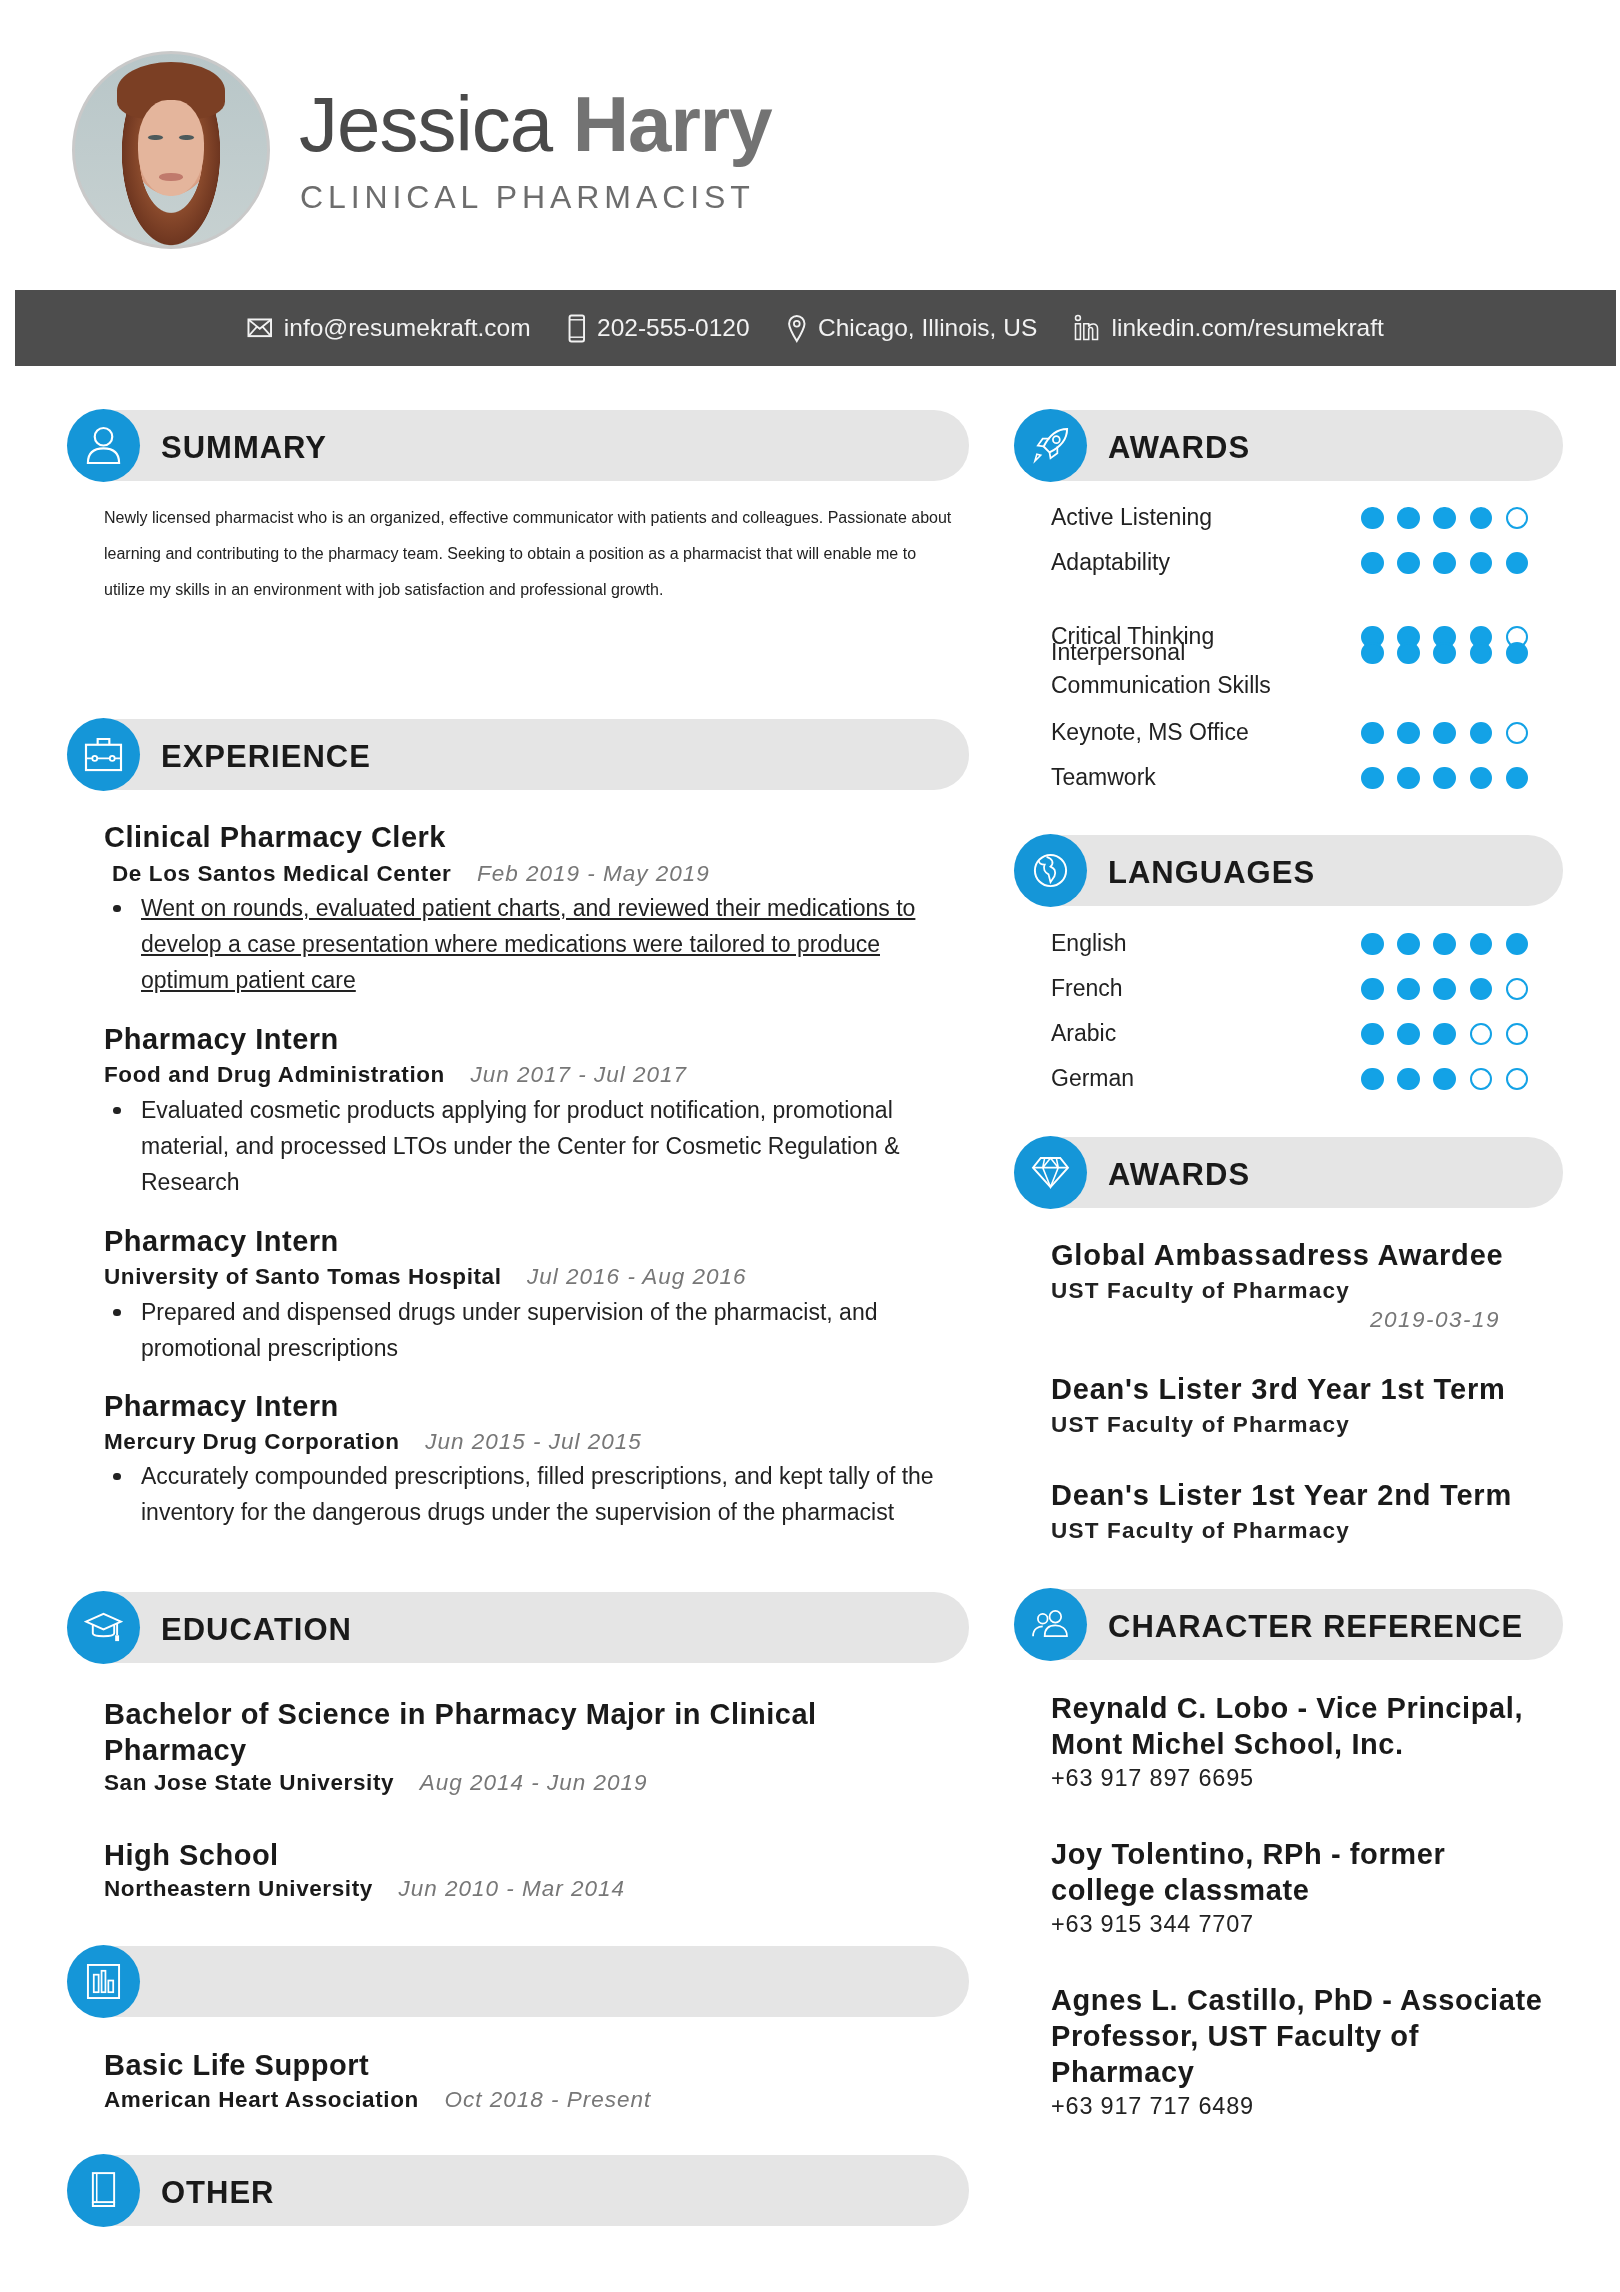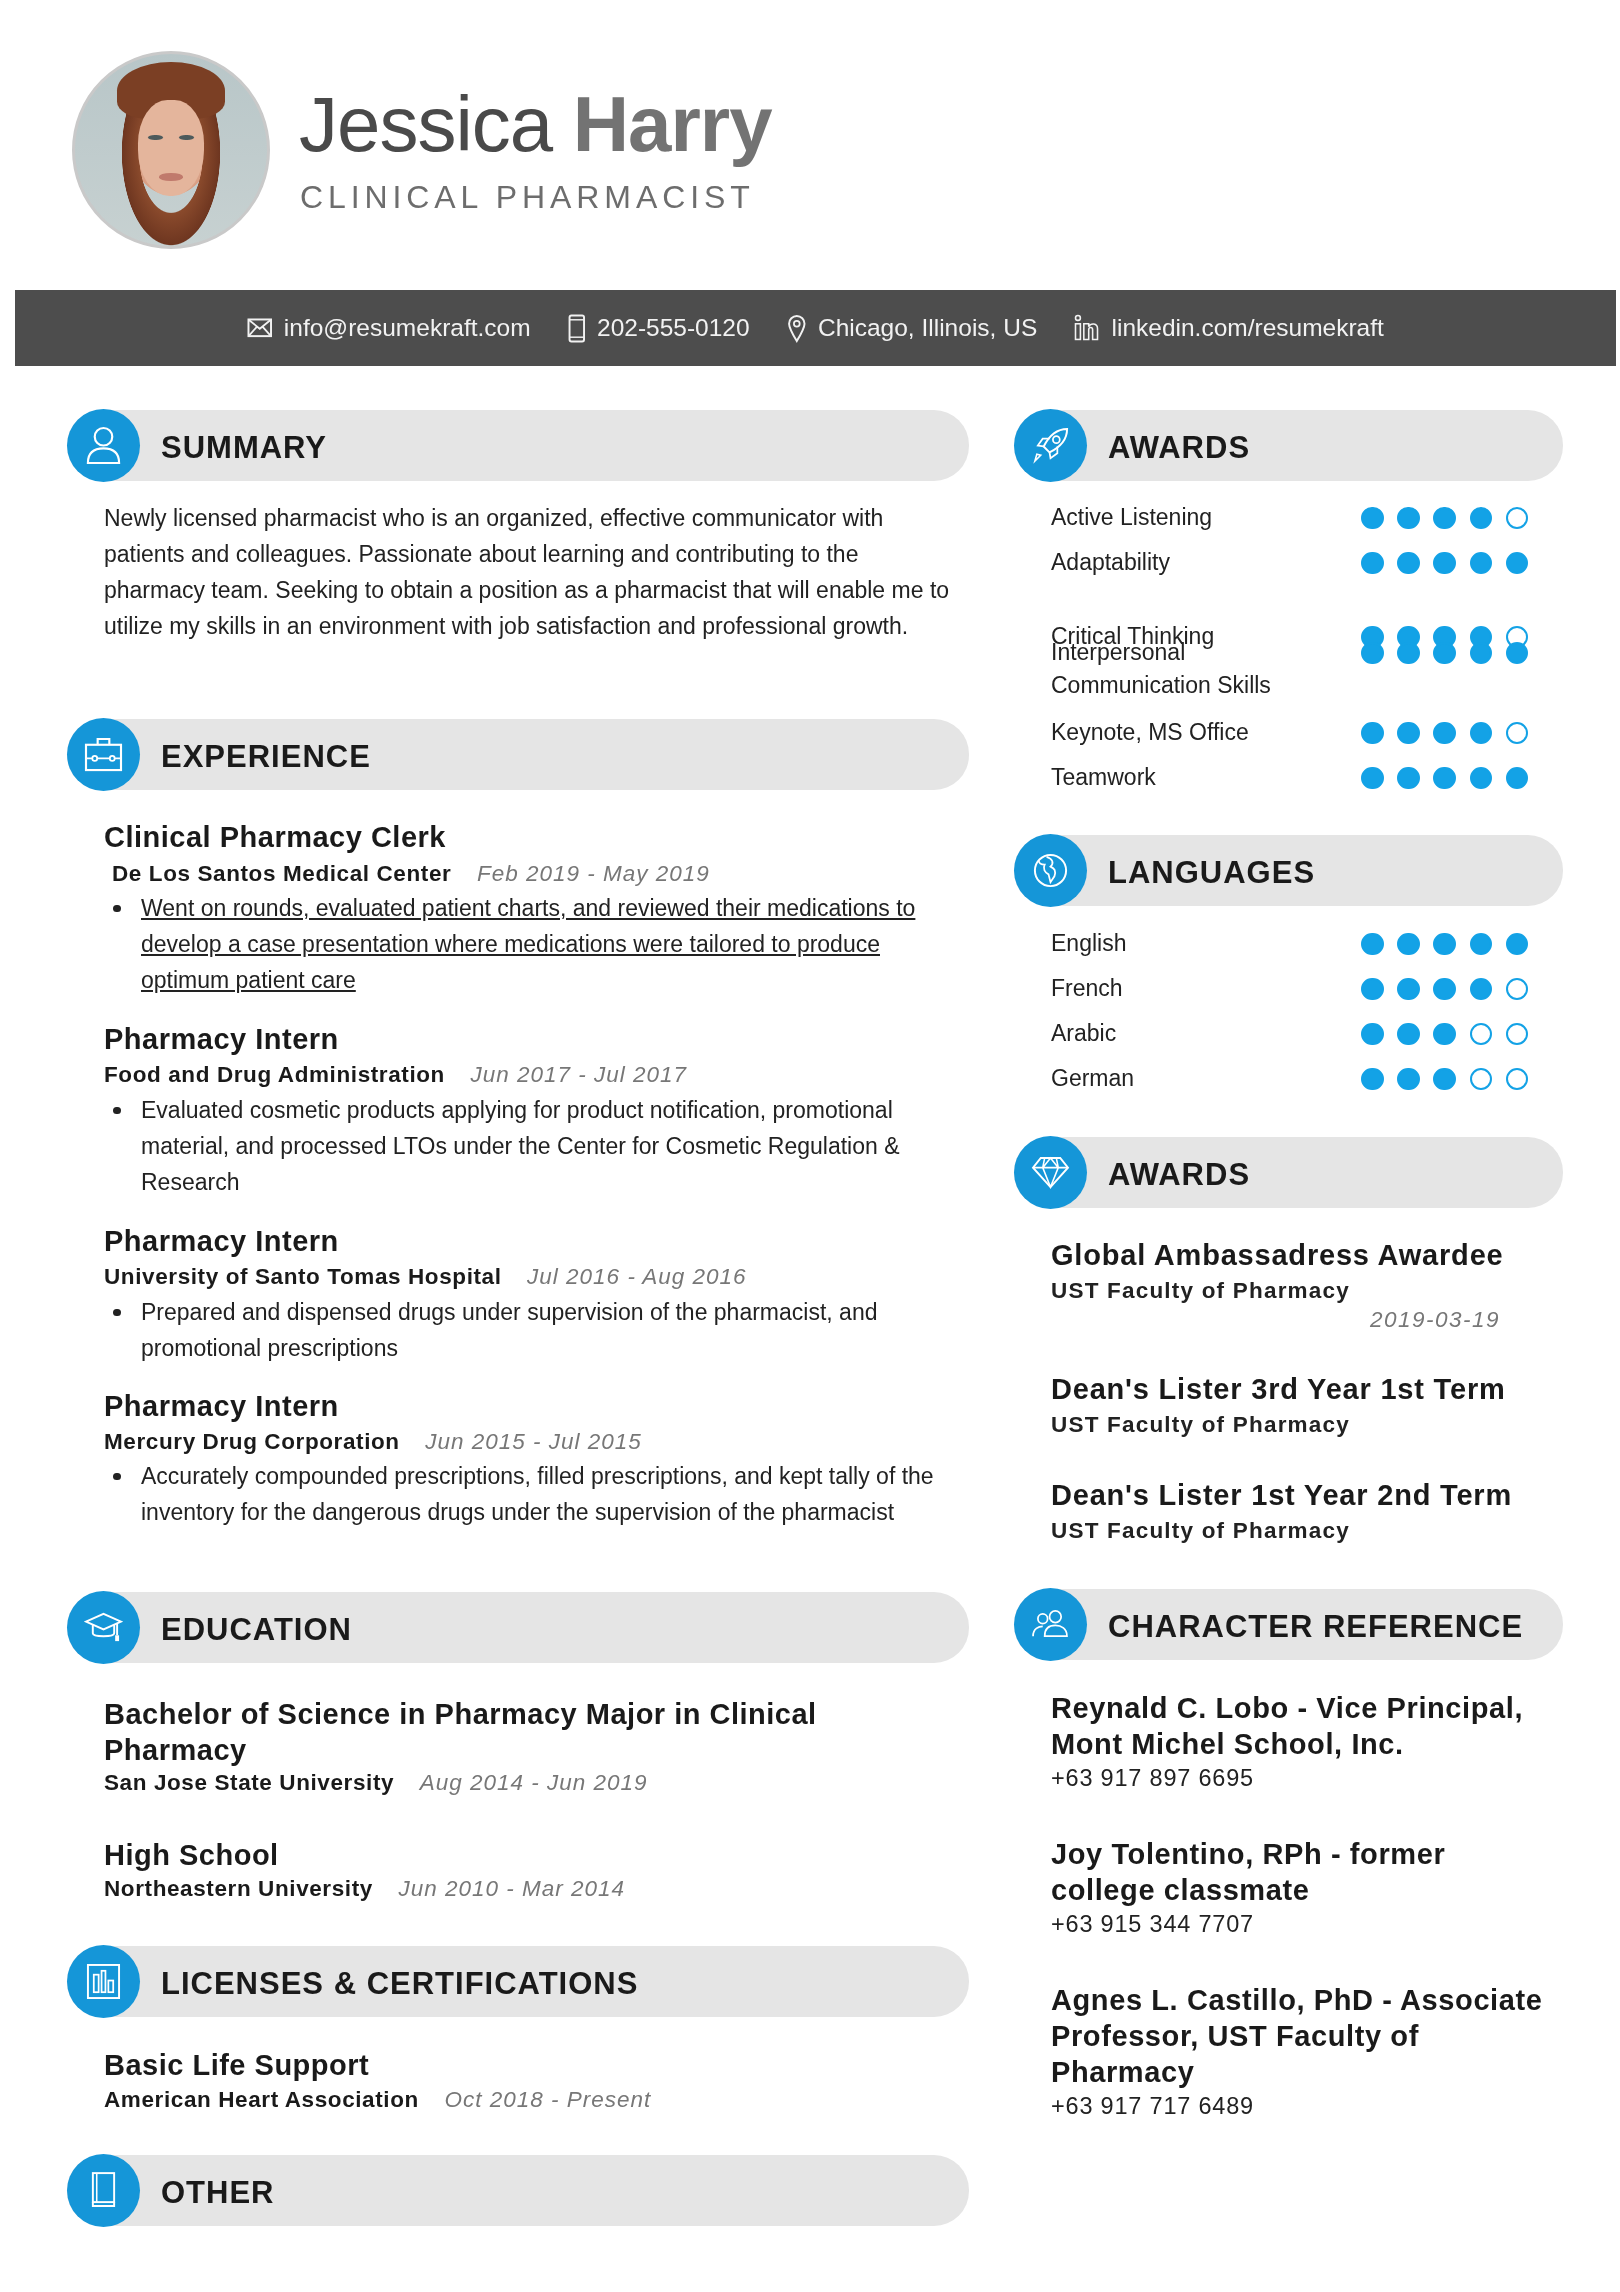--- a/index.html
+++ b/index.html
@@ -22,21 +22,21 @@
   .jobtitle { position: absolute; left: 300px; top: 179px; font-size: 32px; letter-spacing: 4.9px; color: #6d6d6d; white-space: nowrap; }
 
   .contactbar { position: absolute; left: 14.7px; top: 290px; width: 1601px; height: 76px; background: #4d4d4d; display: flex; align-items: center; justify-content: center; gap: 37px; color: #f2f2f2; font-size: 24.5px; }
   .contact-item { display: flex; align-items: center; gap: 11.8px; white-space: nowrap; }
   .contact-item svg { display: block; }
 
   .sec-head { position: absolute; height: 71px; background: #e5e5e5; border-radius: 35px; }
   .sec-head .badge { position: absolute; left: 0; top: -1px; width: 73px; height: 73px; border-radius: 50%; background: #1596d8; display: flex; align-items: center; justify-content: center; }
   .sec-head .label { position: absolute; left: 94px; top: 19.6px; font-size: 31px; font-weight: bold; letter-spacing: 1px; color: #1a1a1a; white-space: nowrap; }
 
-  .text { position: absolute; font-size: 23px; line-height: 36px; color: #222; }
+  .text { position: absolute; font-size: 16px; line-height: 36px; color: #222; }
   .h-item { position: absolute; font-size: 29px; font-weight: bold; color: #1a1a1a; letter-spacing: 0.5px; white-space: nowrap; }
   .sub { position: absolute; font-size: 22.5px; font-weight: bold; color: #1a1a1a; letter-spacing: 0.6px; white-space: nowrap; }
   .date { font-style: italic; font-weight: normal; color: #777; margin-left: 25.5px; letter-spacing: 1px; }
   .bullet { position: absolute; font-size: 23px; line-height: 36px; color: #222; padding-left: 37px; }
   .bullet::before { content: ""; position: absolute; left: 8.8px; top: 14.7px; width: 7.8px; height: 7.8px; border-radius: 50%; background: #222; }
 
   .rating-row { position: absolute; left: 1051px; width: 510px; font-size: 23px; line-height: 33px; color: #222; }
   .rating-row .rlabel { display: block; width: 245px; }
   .dots { position: absolute; left: 310px; top: 5.9px; display: flex; gap: 13.7px; }
   .dot { width: 22.5px; height: 22.5px; border-radius: 50%; background: #13a2e6; border: 2px solid #13a2e6; }
@@ -154,21 +154,20 @@
 
 <div class="sec-head" style="left:67px; top:1946px; width:902px;">
   <div class="badge">
     <svg width="35" height="37" viewBox="0 0 36 38">
         <rect x="2" y="2" width="32" height="34" fill="none" stroke="#fff" stroke-width="2"></rect>
         <rect x="8" y="12" width="5" height="18" fill="none" stroke="#fff" stroke-width="1.8"></rect>
         <rect x="16" y="8" width="4" height="22" fill="none" stroke="#fff" stroke-width="1.8"></rect>
         <rect x="23" y="18" width="5" height="12" fill="none" stroke="#fff" stroke-width="1.8"></rect>
       </svg>
   </div>
-  <div class="label">LICENSES &amp; CERTIFICATIONS</div>
 </div>
 <div class="h-item" style="left:104px; top:2049px;">Basic Life Support</div>
 <div class="sub" style="left:104px; top:2087px;"><span>American Heart Association</span><span class="date">Oct 2018 - Present</span></div>
 
 <div class="sec-head" style="left:67px; top:2155px; width:902px;">
   <div class="badge">
     <svg width="29" height="39" viewBox="0 0 30 40">
         <rect x="4" y="2" width="22" height="30" fill="none" stroke="#fff" stroke-width="2"></rect>
         <path d="M4 32 V36 H26 V32" fill="none" stroke="#fff" stroke-width="2"></path>
         <line x1="8" y1="2" x2="8" y2="32" stroke="#fff" stroke-width="1.6"></line>

